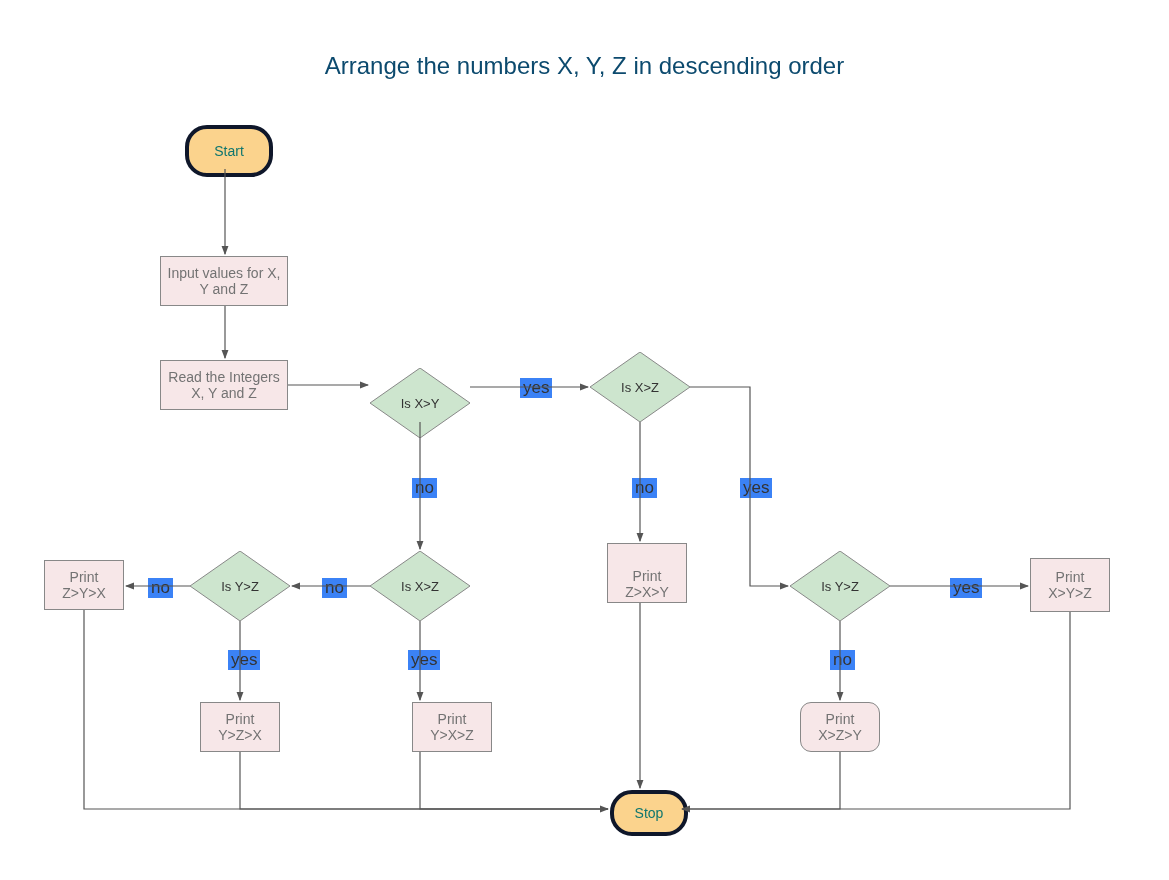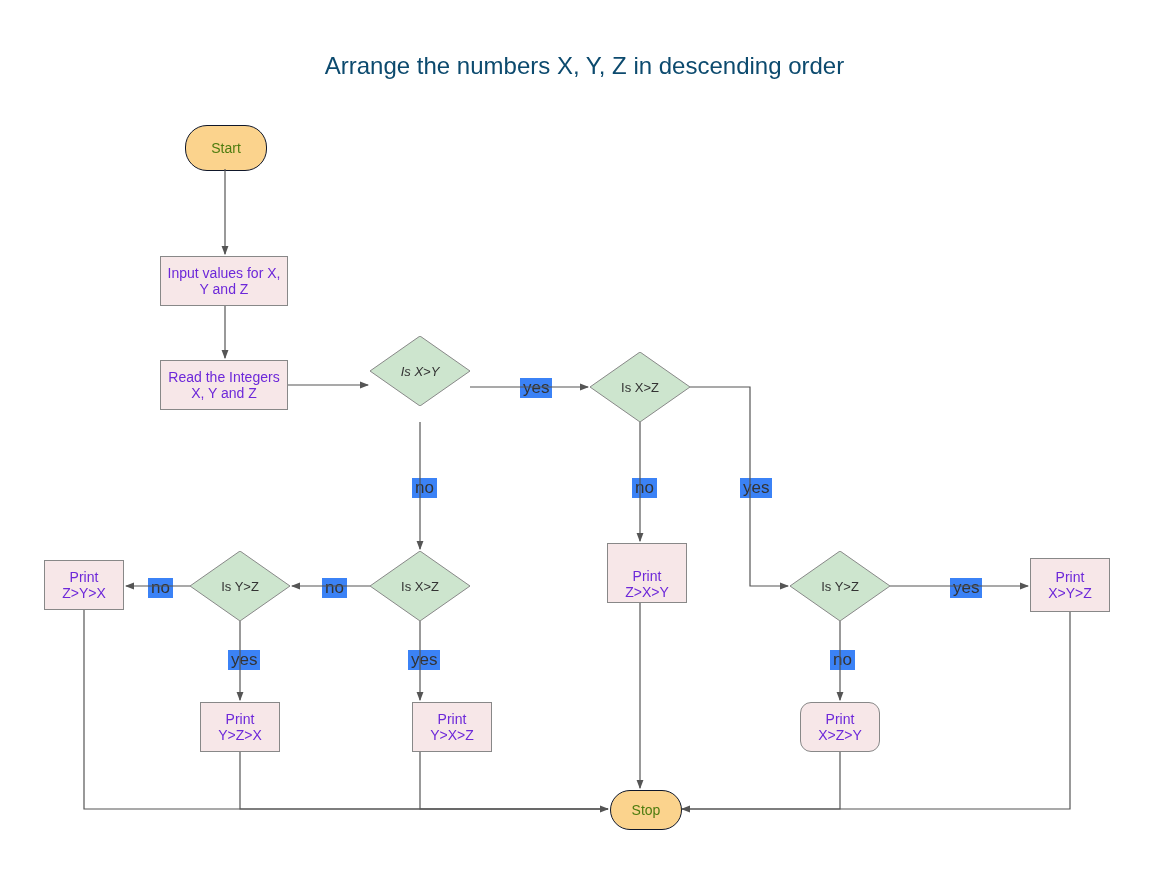--- a/index.html
+++ b/index.html
@@ -16,38 +16,38 @@
     top: 52px;
     left: 0;
     width: 100%;
     text-align: center;
     font-size: 24px;
     color: #0c4a6e;
   }
   .terminal {
     position: absolute;
     background: #fbd38d;
-    border: 1px solid #0f172a;
+    border: 4px solid #0f172a;
     border-radius: 22px;
     display: flex;
     align-items: center;
     justify-content: center;
     font-size: 14px;
-    color: #4d7c0f;
+    color: #0f766e;
   }
   .process {
     position: absolute;
     background: #f7e7e8;
     border: 1px solid #888;
     display: flex;
     align-items: center;
     justify-content: center;
     text-align: center;
     font-size: 14px;
-    color: #6d28d9;
+    color: #737373;
     padding: 2px;
     box-sizing: border-box;
   }
   .decision {
     position: absolute;
     width: 100px;
     height: 70px;
   }
   .decision svg {
     position: absolute;
@@ -90,21 +90,21 @@
 </div>
 
 <div class="process" style="left:160px; top:256px; width:128px; height:50px;">
   <span>Input values for X, Y and Z</span>
 </div>
 
 <div class="process" style="left:160px; top:360px; width:128px; height:50px;">
   <span>Read the Integers X, Y and Z</span>
 </div>
 
-<div class="decision" style="left:370px; top:336px;font-style:italic;">
+<div class="decision" style="left:370px; top:368px;">
   <svg width="100" height="70">
       <polygon points="50,0 100,35 50,70 0,35" fill="#cde5ce" stroke="#888" stroke-width="1"></polygon>
     </svg>
   <div class="label">Is X&gt;Y</div>
 </div>
 
 <div class="decision" style="left:590px; top:352px;">
   <svg width="100" height="70">
       <polygon points="50,0 100,35 50,70 0,35" fill="#cde5ce" stroke="#888" stroke-width="1"></polygon>
     </svg>

